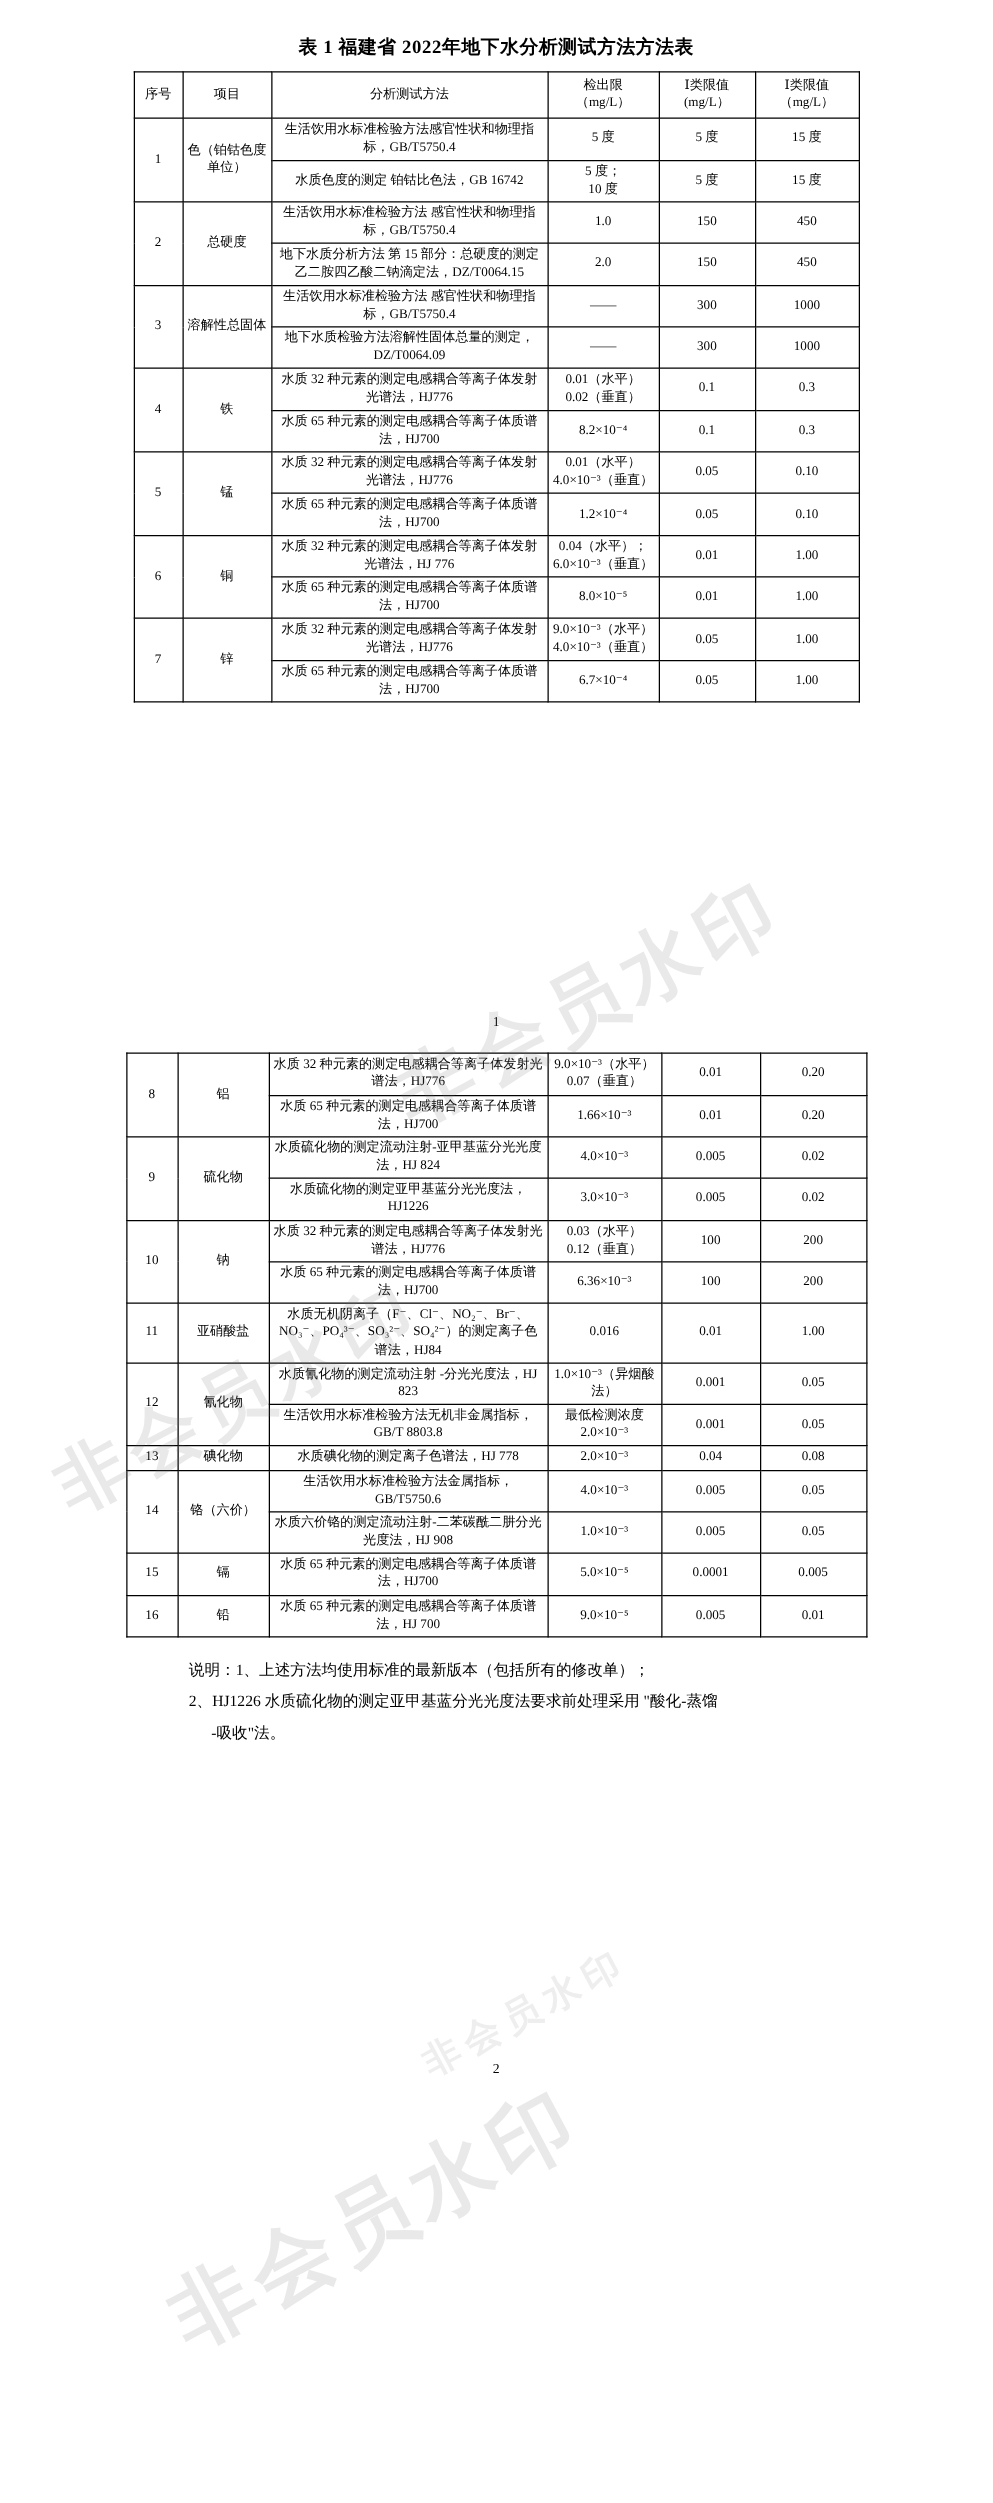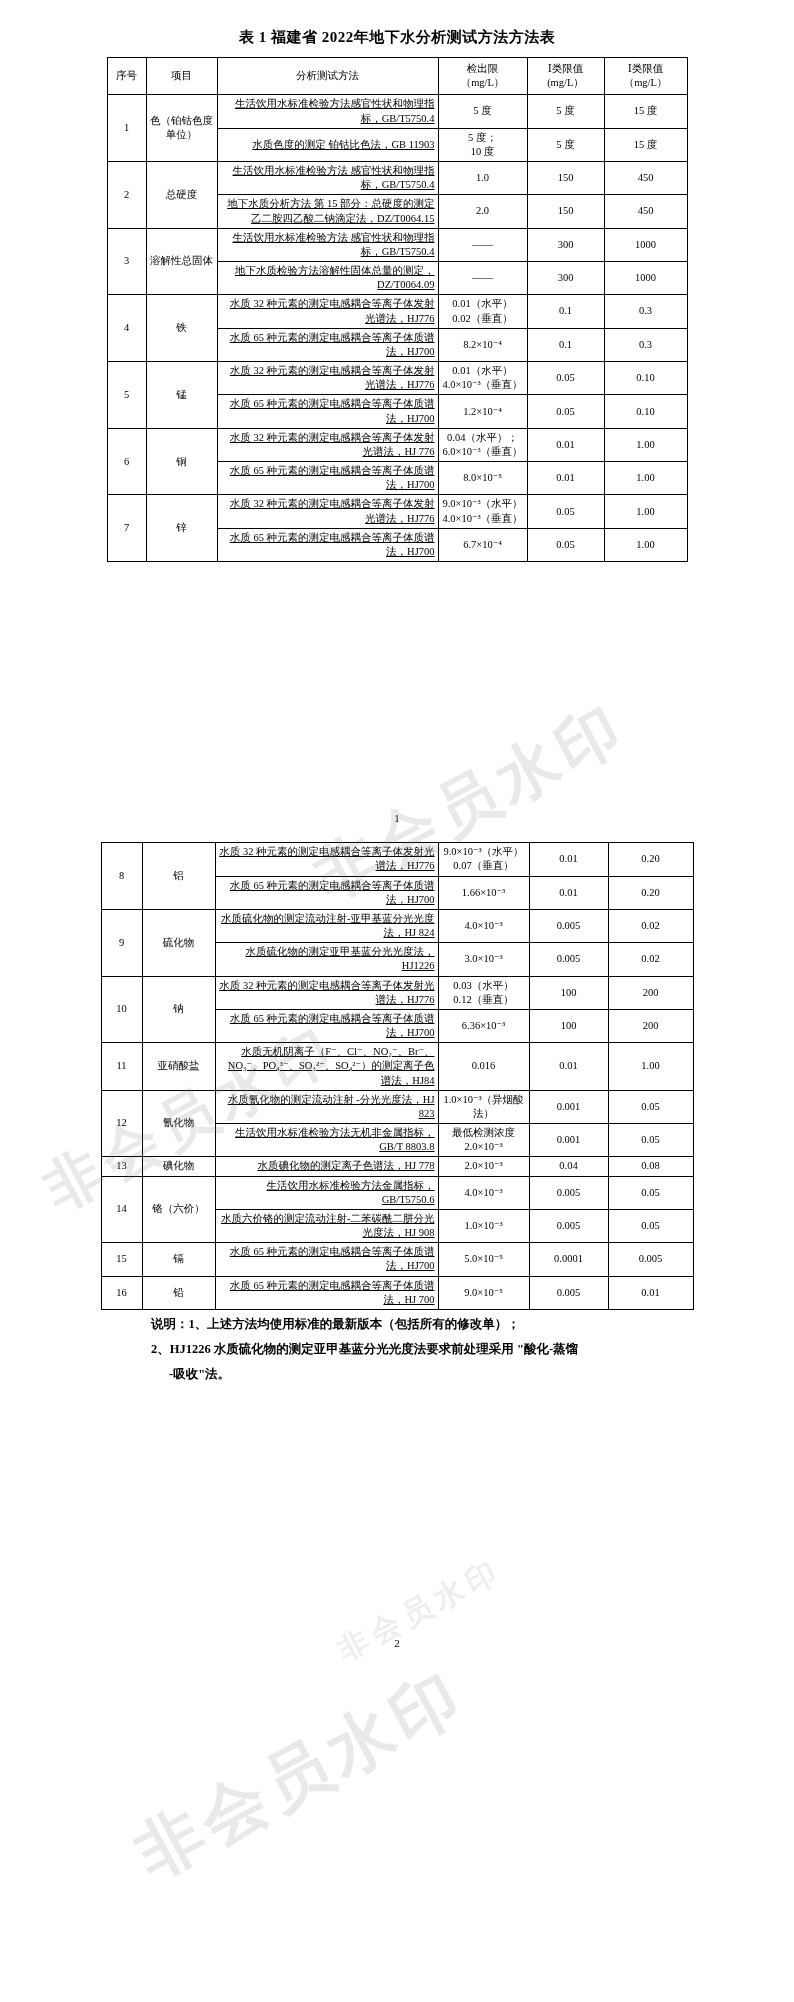--- a/index.html
+++ b/index.html
@@ -49,33 +49,32 @@
     font-size: 10.5px;
     padding: 4px 2px;
   }
   .c-num { width: 34px; text-align: center; }
   .c-item { width: 66px; text-align: center; }
   .c-method { width: 216px; text-align: left; }
   .c-limit { width: 84px; text-align: center; margin-left: 44px; }
   .c-cls1 { width: 72px; text-align: center; }
   .c-cls3 { width: 78px; text-align: center; }
   .center { text-align: center; }
-  .left { text-align: right; text-decoration: underline; }
+  .left { text-align: center; }
   .pagenum {
     text-align: center;
     font-size: 11px;
     font-family: "Liberation Serif", "DejaVu Serif", serif;
   }
   .notes {
     width: 560px;
-    margin: 2px auto 0 auto;
+    margin: 14px auto 0 auto;
     font-size: 12.5px;
     line-height: 2.0;
     color: #000;
-    font-weight: bold;
   }
   .notes .n1 { padding-left: 34px; }
   .notes .n2 { padding-left: 34px; }
   .notes .n3 { padding-left: 52px; }
   .watermark {
     position: absolute;
     font-family: "Liberation Sans", sans-serif;
     font-size: 62px;
     color: rgba(120,120,120,0.16);
     font-weight: bold;
@@ -127,21 +126,21 @@
     <tbody>
         <tr>
           <td class="c-num center" rowspan="2">1</td>
           <td class="c-item center" rowspan="2">色（铂钴色度单位）</td>
           <td class="c-method left">生活饮用水标准检验方法感官性状和物理指标，GB/T5750.4</td>
           <td class="c-limit center">5 度</td>
           <td class="c-cls1 center">5 度</td>
           <td class="c-cls3 center">15 度</td>
         </tr>
         <tr>
-          <td class="c-method left">水质色度的测定 铂钴比色法，GB 11903</td>
+          <td class="c-method left">水质色度的测定 铂钴比色法，GB 16742</td>
           <td class="c-limit center">5 度；<br>10 度</td>
           <td class="c-cls1 center">5 度</td>
           <td class="c-cls3 center">15 度</td>
         </tr>
         <tr>
           <td class="c-num center" rowspan="2">2</td>
           <td class="c-item center" rowspan="2">总硬度</td>
           <td class="c-method left">生活饮用水标准检验方法 感官性状和物理指标，GB/T5750.4</td>
           <td class="c-limit center">1.0</td>
           <td class="c-cls1 center">150</td>

